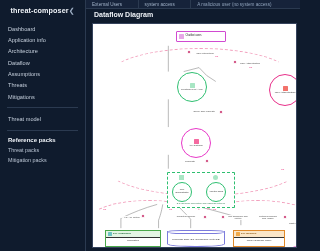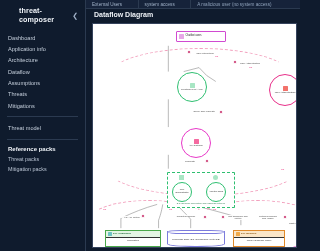--- a/index.html
+++ b/index.html
@@ -15,23 +15,22 @@
   #sidebar {
     width: 86px; height: 251px;
     background: #0f1b2d;
     border-right: 1px solid #2b3a50;
     color: #d6dde8;
     padding: 0;
     position: relative;
     flex: 0 0 86px;
   }
   .sb-brandrow {
-    display: flex; align-items: center; justify-content: flex-start;
+    display: flex; align-items: center; justify-content: center;
     padding: 6px 7px 5px 7px;
-    margin-left: 12px;
   }
   .sb-brand { font-size: 7.2px; font-weight: bold; color: #eef2f7; letter-spacing: .1px; }
   .sb-collapse { font-size: 7px; color: #9fb0c6; cursor: pointer; line-height: 1; }
   .sb-nav { padding: 3px 0 0 0; }
   .sb-item {
     font-size: 5.6px; color: #c3cdda;
     padding: 2.6px 0 2.6px 8px;
     line-height: 1.1; cursor: pointer; white-space: nowrap;
   }
   .sb-sep { height: 1px; background: #2b3a50; margin: 5px 7px 5px 7px; }

